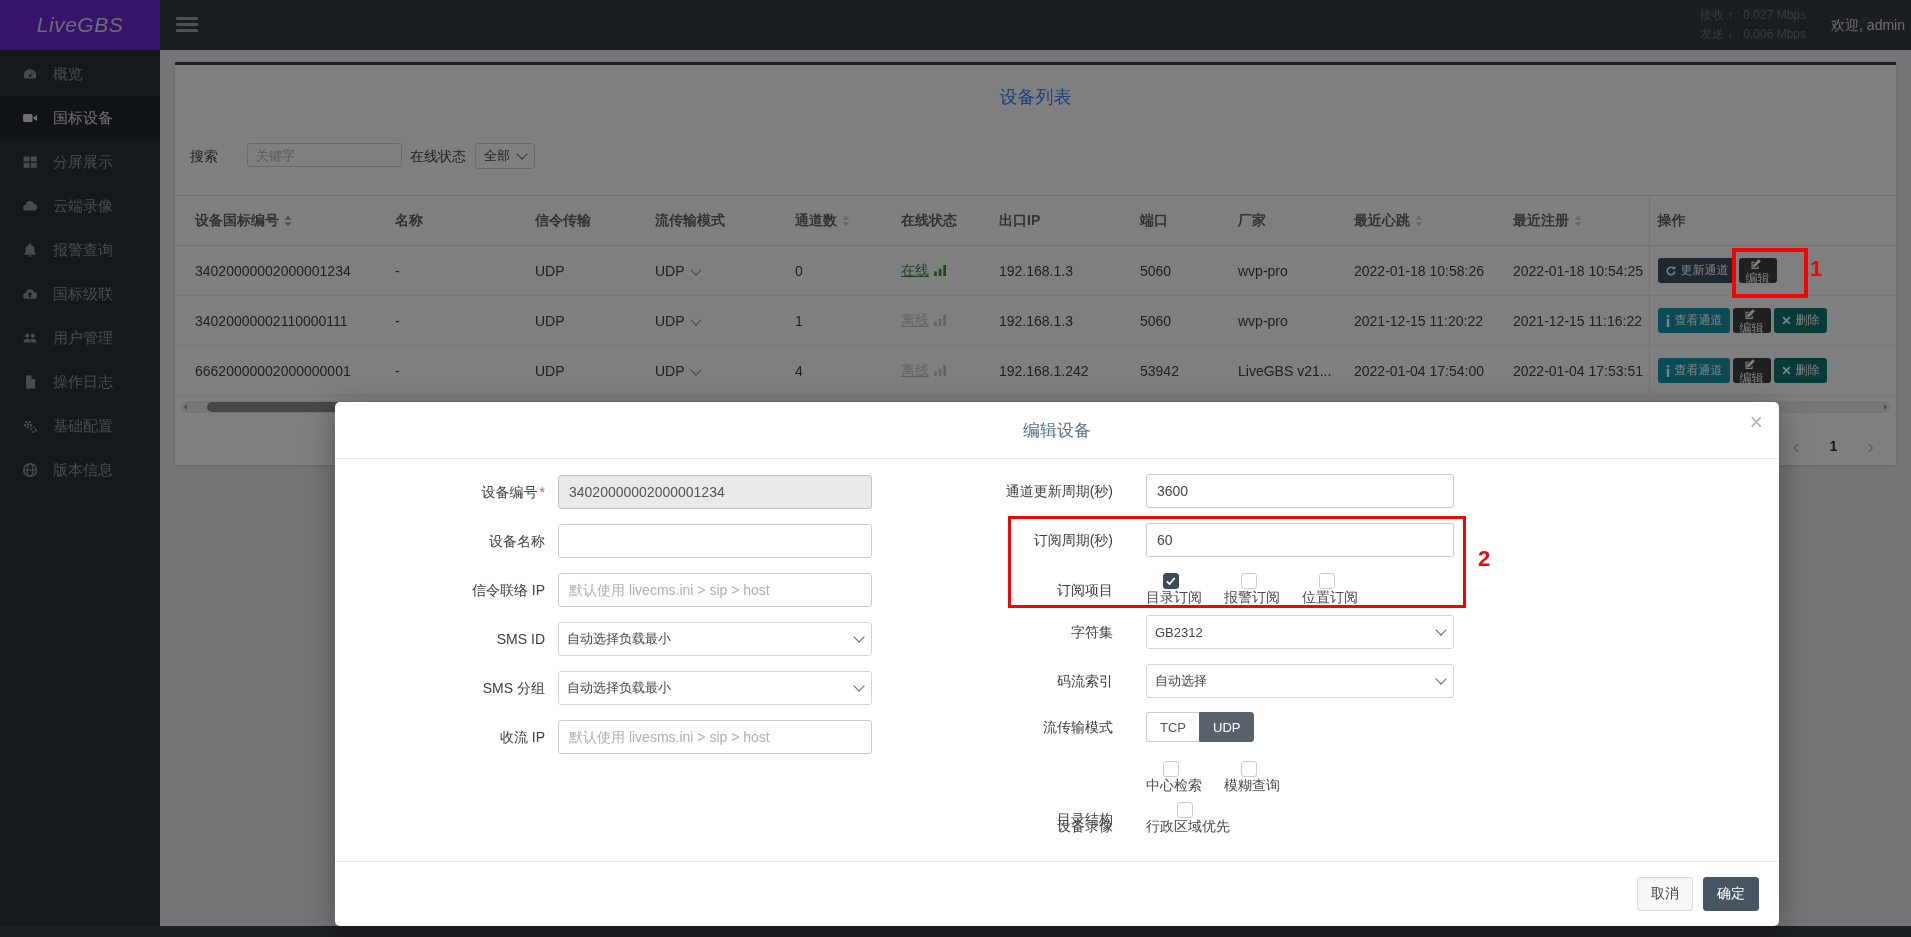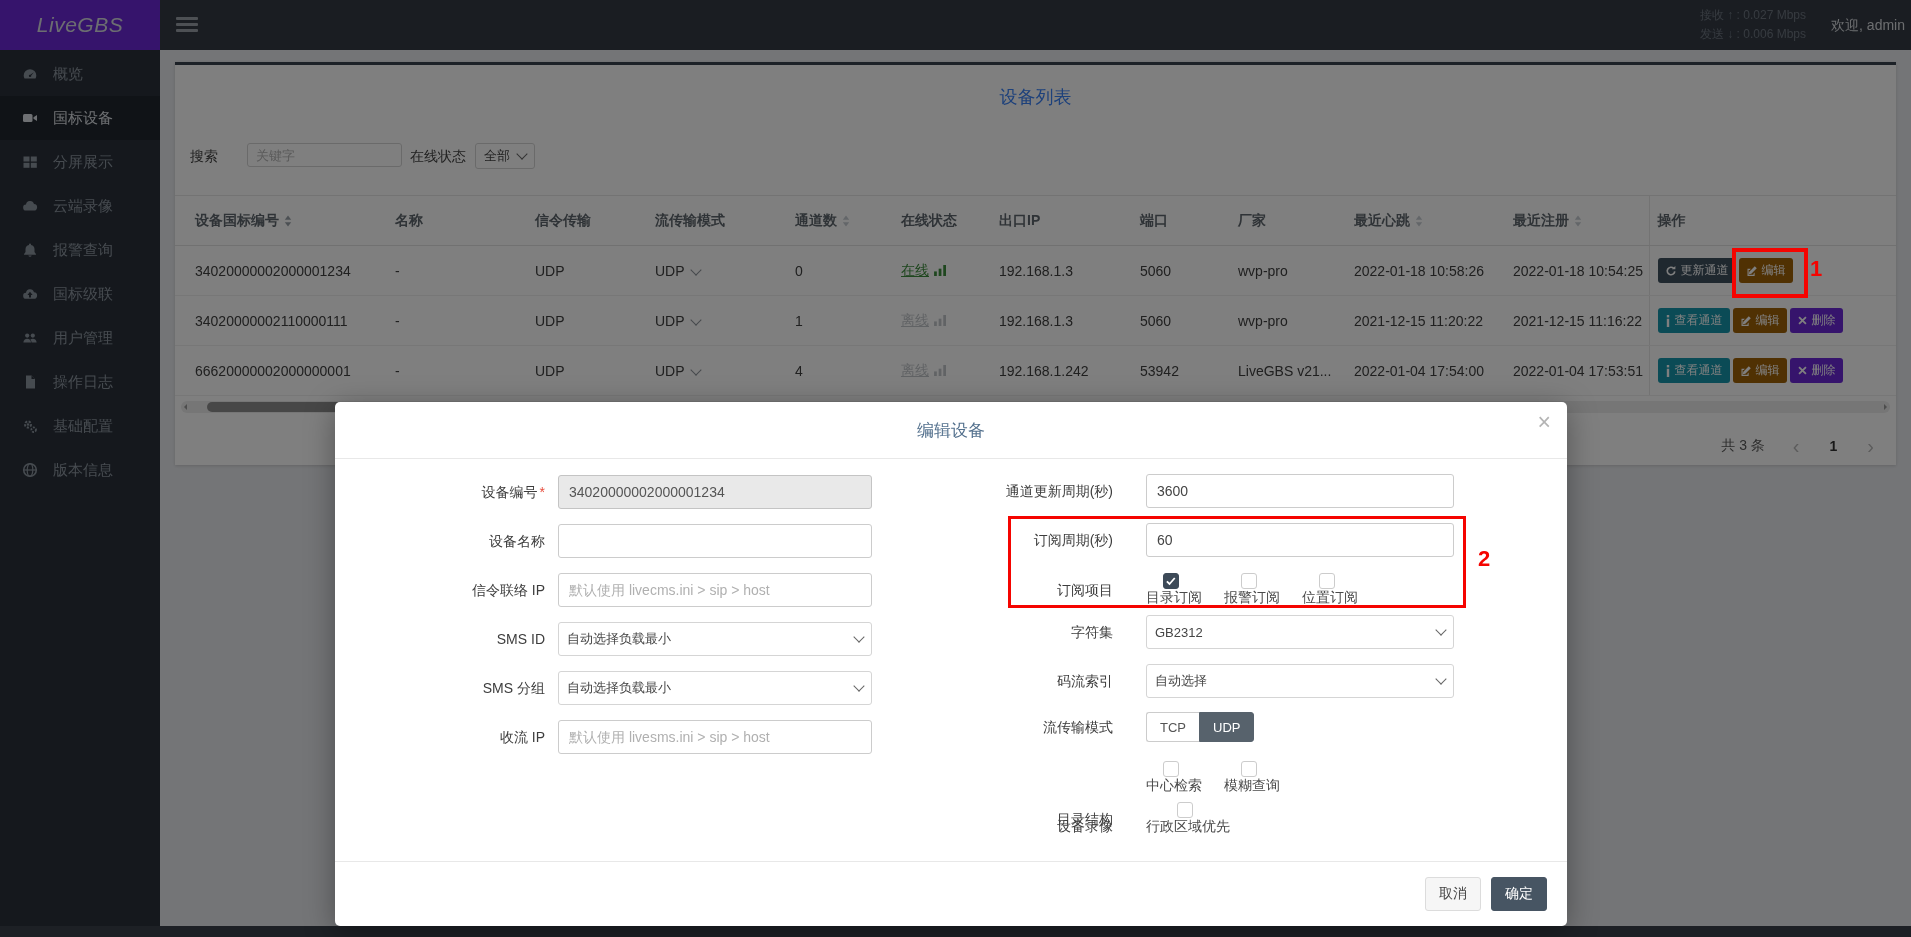--- a/index.html
+++ b/index.html
@@ -47,35 +47,35 @@
   .sort-ic.dk{color:#99a1a8;}
   .st{cursor:pointer;text-decoration:underline;}
   .st.on{color:#3f8f3f;}
   .st.off{color:#c3c7cb;}
   .st svg{margin-left:5px;vertical-align:-1px;}
   .abtn{display:inline-flex;align-items:center;height:25px;padding:0 7px;border-radius:3px;color:#fff;
     font-size:12px;margin-right:3px;cursor:pointer;vertical-align:middle;}
   .abtn .ic{display:inline-flex;margin-right:4px;}
   .abtn.dark{background:#3e505f;}
   .abtn.info{background:#1797ad;}
-  .abtn.warning{background:#a16207;}
-  .abtn.danger{background:#6d28d9;}
+  .abtn.warning{background:#404040;flex-direction:column;}
+  .abtn.danger{background:#0f766e;}
   .hscroll{position:absolute;left:6px;right:6px;top:336px;height:12px;background:#ececec;border-radius:6px;}
   .hs-thumb{position:absolute;left:26px;width:665px;top:1px;bottom:1px;background:#8f8f8f;border-radius:5px;cursor:pointer;}
   .hs-ar{position:absolute;top:3px;width:0;height:0;border:3.5px solid transparent;}
   .hs-ar.l{left:3px;border-right-color:#9a9a9a;border-left:none;}
   .hs-ar.r{right:3px;border-left-color:#9a9a9a;border-right:none;}
   .pager{position:absolute;right:22px;top:366px;height:30px;display:flex;align-items:center;font-size:14px;color:#5a5a5a;}
   .pager .pg-prev,.pager .pg-next{color:#b9b9b9;font-size:20px;cursor:pointer;}
   .pager .pg-total{margin-right:28px;}
   .pager .pg-page{margin:0 30px;color:#333;font-weight:bold;cursor:pointer;}
   
   .backdrop{position:absolute;left:0;top:0;right:0;bottom:0;background:rgba(0,0,0,.5);z-index:10;}
   .footstrip{position:absolute;left:0;right:0;bottom:0;height:11px;background:#3a414b;z-index:5;}
-  .modal{position:absolute;left:335px;top:402px;width:1232px;height:524px;background:#fff;border-radius:5px;
+  .modal{position:absolute;left:335px;top:402px;width:1444px;height:524px;background:#fff;border-radius:5px;
     box-shadow:0 6px 30px rgba(0,0,0,.35);z-index:20;}
   .m-title{position:absolute;left:0;right:0;top:0;height:56px;line-height:58px;text-align:center;
     color:#53708d;font-size:17px;border-bottom:1px solid #e8e8e8;}
   .m-close{position:absolute;top:9px;right:16px;font-size:23px;color:#b4b4b4;cursor:pointer;line-height:1;}
   .f-row{position:absolute;height:34px;}
   .f-label{position:absolute;top:0;line-height:34px;font-size:14px;color:#3d3d3d;text-align:right;white-space:nowrap;}
   .f-ctl{position:absolute;top:0;}
   .lft .f-label{left:0;width:210px;}
   .lft .f-ctl{left:223px;width:314px;}
   .rgt .f-label{left:478px;width:300px;}

